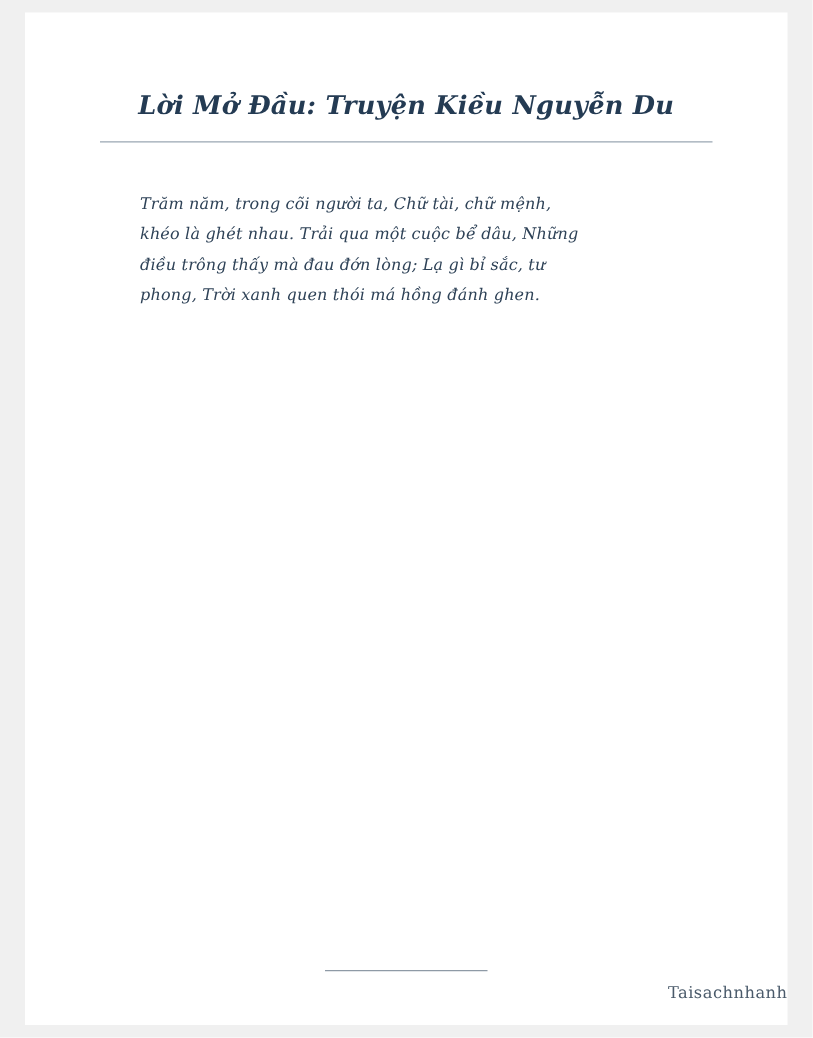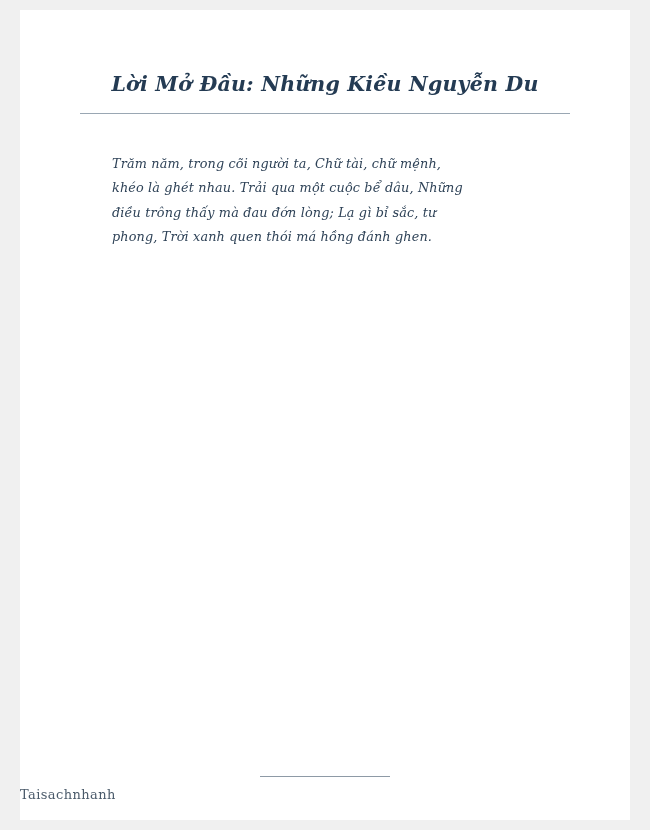--- a/index.html
+++ b/index.html
@@ -53,41 +53,41 @@
     color: #2e4257;
     white-space: pre-line;
     letter-spacing: 0.15px;
   }
 
   .footer {
     position: absolute;
     left: 0;
     right: 0;
     bottom: 18px;
-    text-align: left;
+    text-align: right;
   }
   .footer-rule {
     width: 130px;
     height: 1px;
     background: #8e9aa6;
     margin: 0 auto 10px auto;
   }
   .footer-text {
     font-family: "DejaVu Serif", serif;
     font-size: 13px;
     color: #4a5a6a;
     letter-spacing: 0.4px;
   }
 </style>
 </head>
 <body>
 
 <div class="page">
 
-  <h1 class="doc-title">Lời Mở Đầu: Những Kiều Nguyễn Du</h1>
+  <h1 class="doc-title">Lời Mở Đầu: Truyện Kiều Nguyễn Du</h1>
 
   <div class="title-rule"></div>
 
   <p class="body-text">Trăm năm, trong cõi người ta, Chữ tài, chữ mệnh,
 khéo là ghét nhau. Trải qua một cuộc bể dâu, Những
 điều trông thấy mà đau đớn lòng; Lạ gì bỉ sắc, tư
 phong, Trời xanh quen thói má hồng đánh ghen.</p>
 
   <div class="footer">
     <div class="footer-rule"></div>

